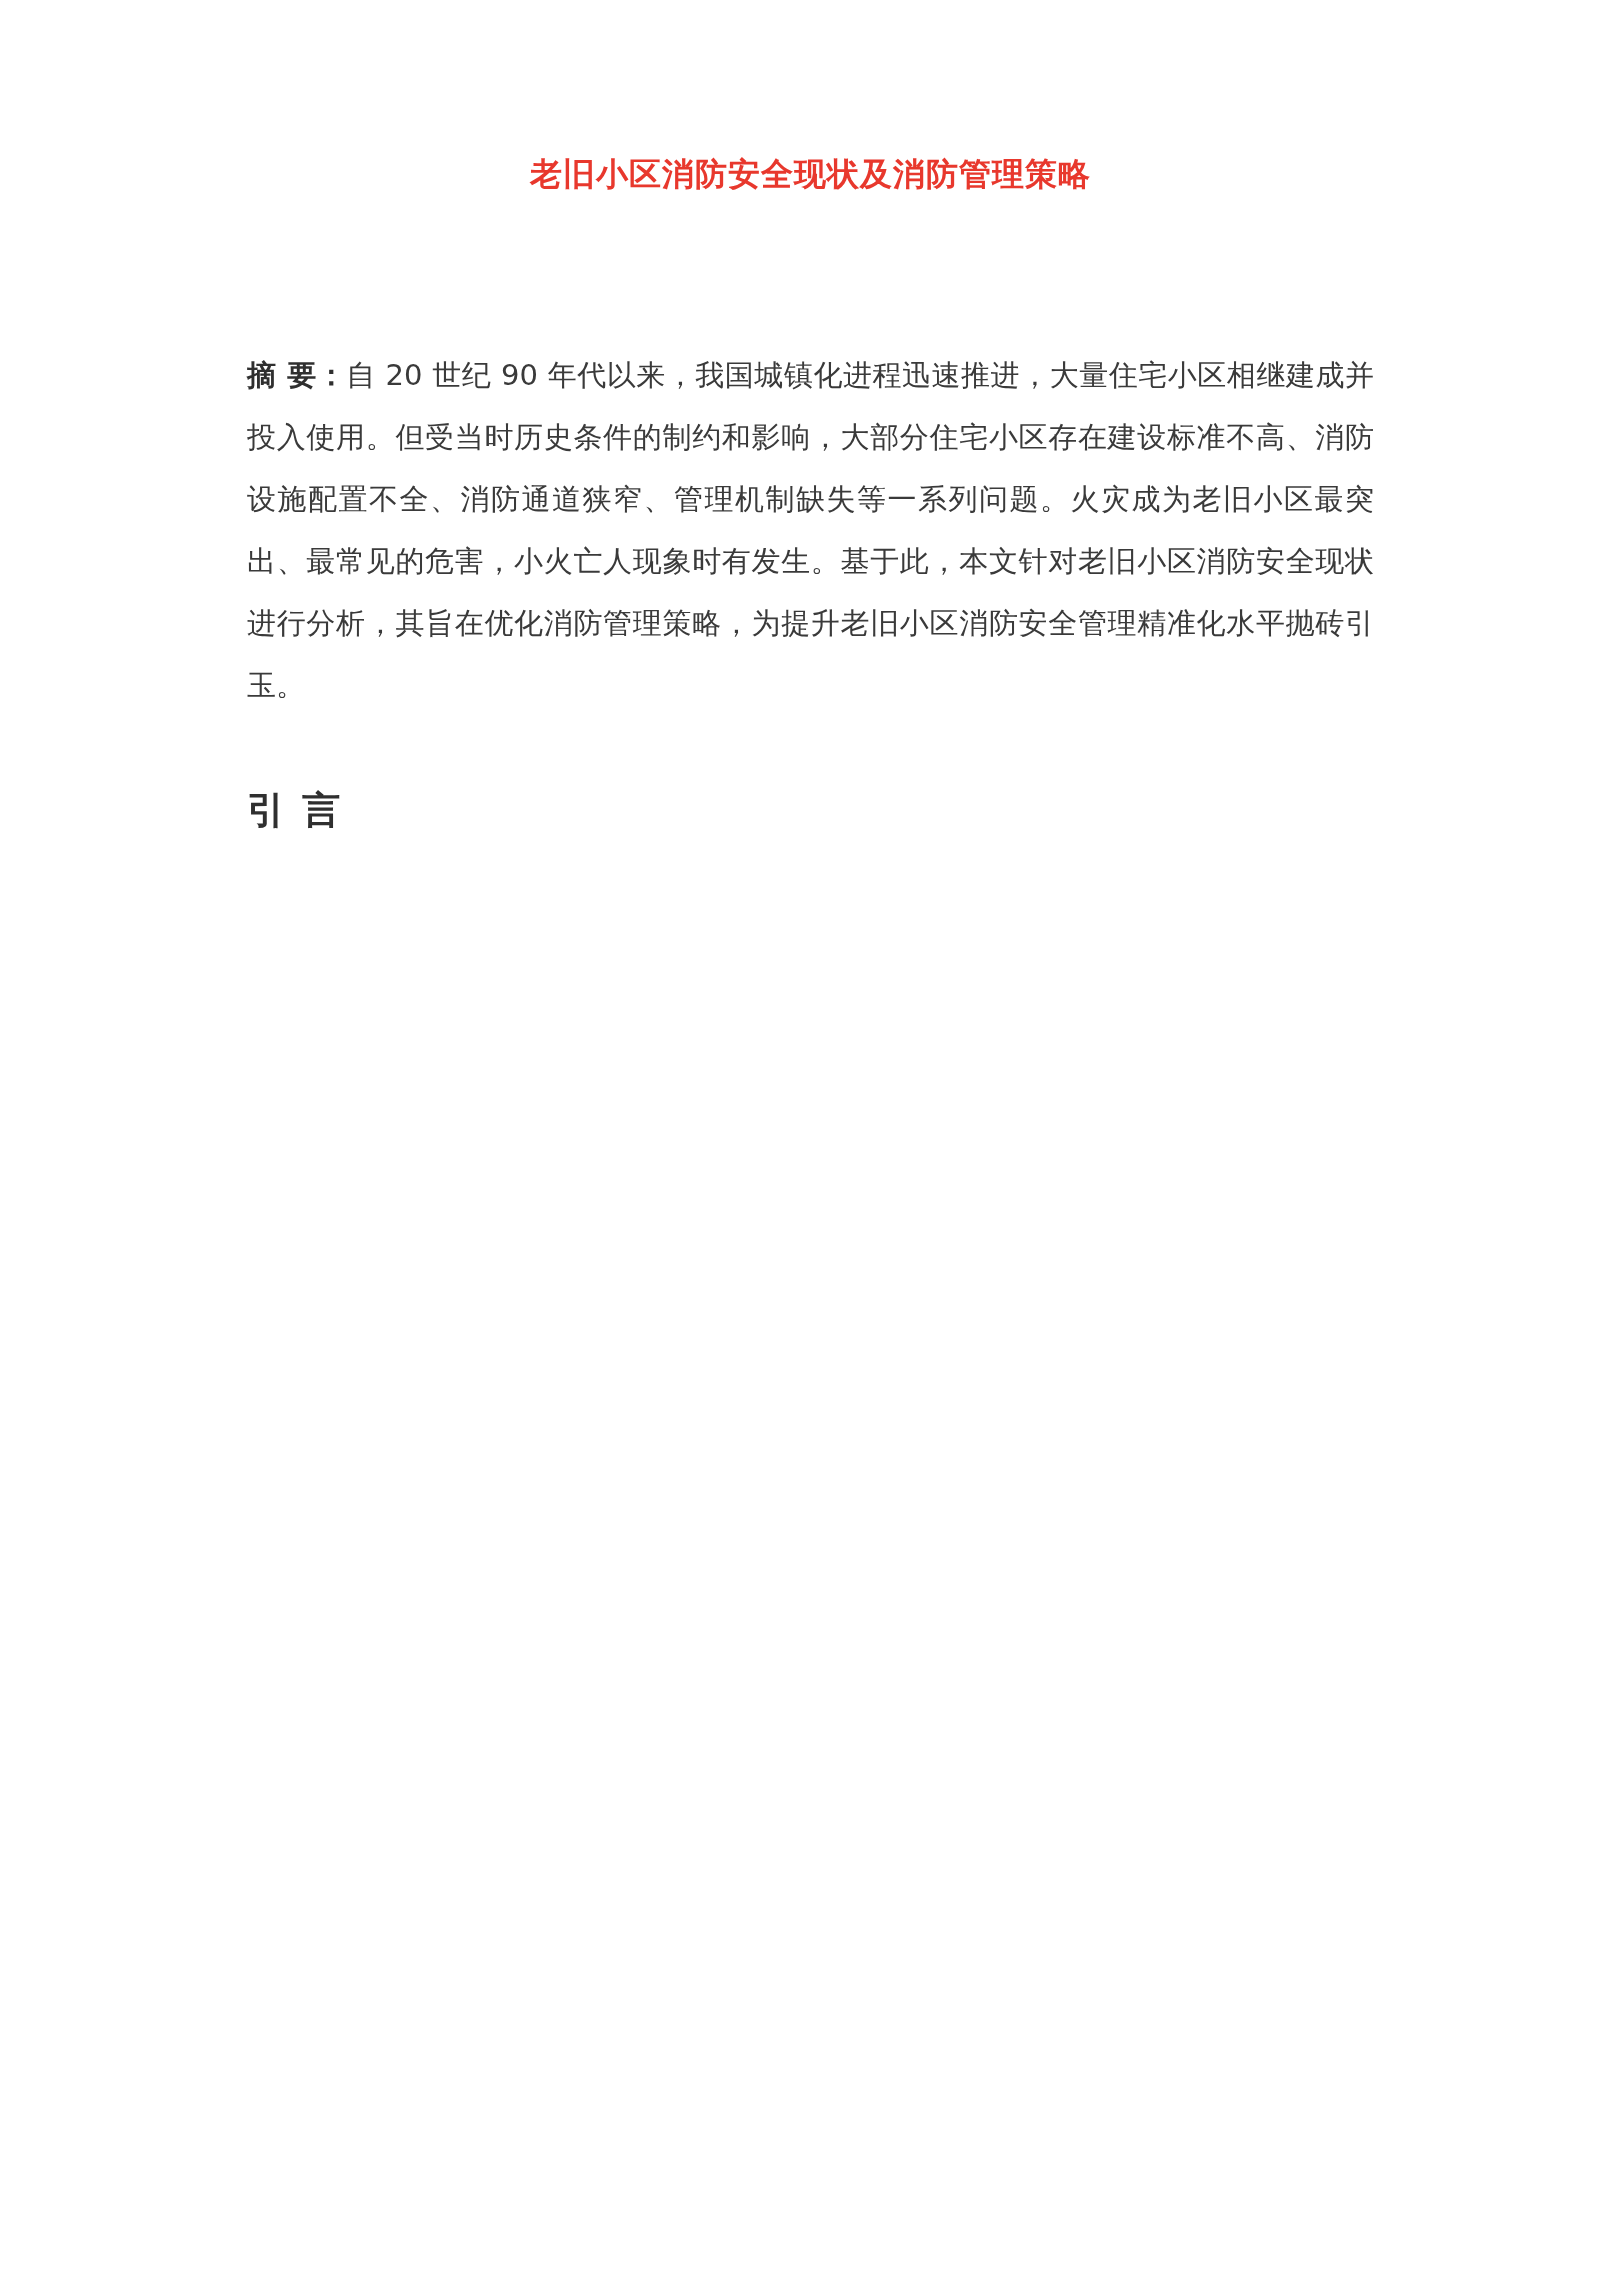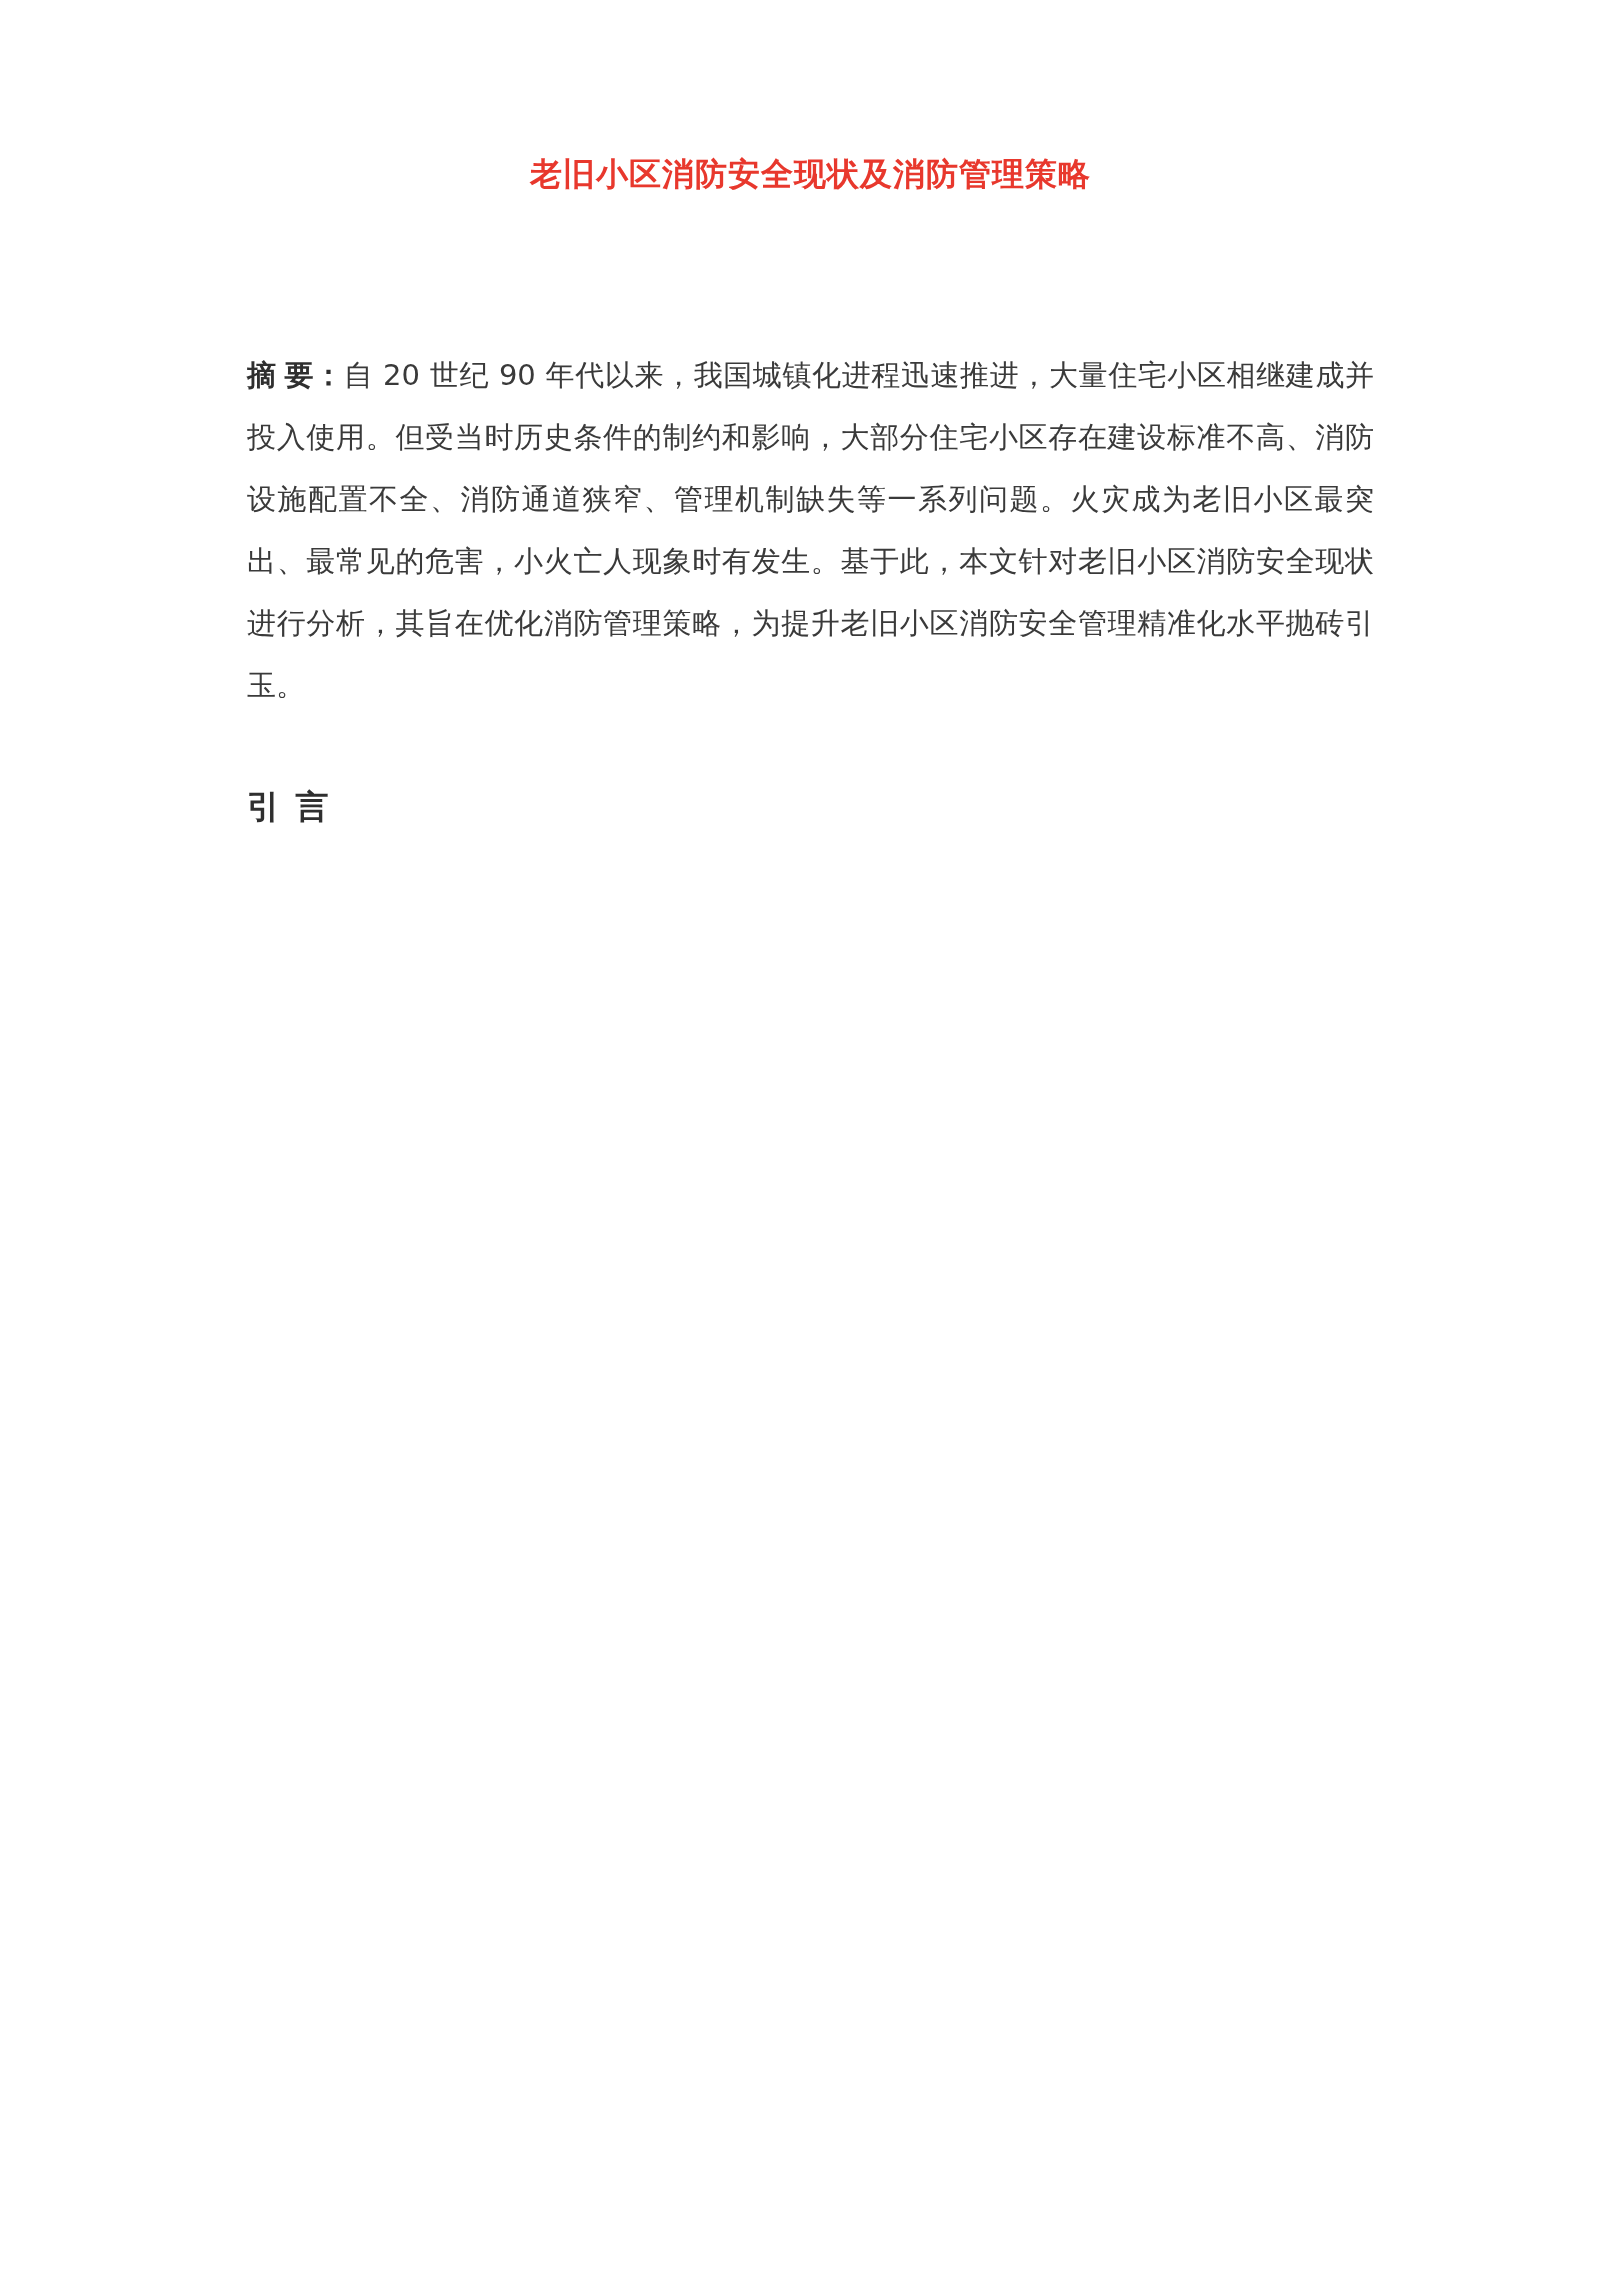--- a/index.html
+++ b/index.html
@@ -31,25 +31,24 @@
     margin: 0 0 45px 0;
     font-size: 29px;
     line-height: 62px;
     text-align: justify;
     text-justify: inter-ideograph;
     color: #3a3a3a;
   }
   .lead {
     font-weight: bold;
     color: #2f2f2f;
-    font-family: Liberation Serif, serif;
   }
   .heading {
     margin: 69px 0 45px 0;
-    font-size: 33px;
+    font-size: 38px;
     font-weight: bold;
     color: #2f2f2f;
     letter-spacing: 2px;
   }
 </style>
 </head>
 <body>
 
 <div class="page">
 

